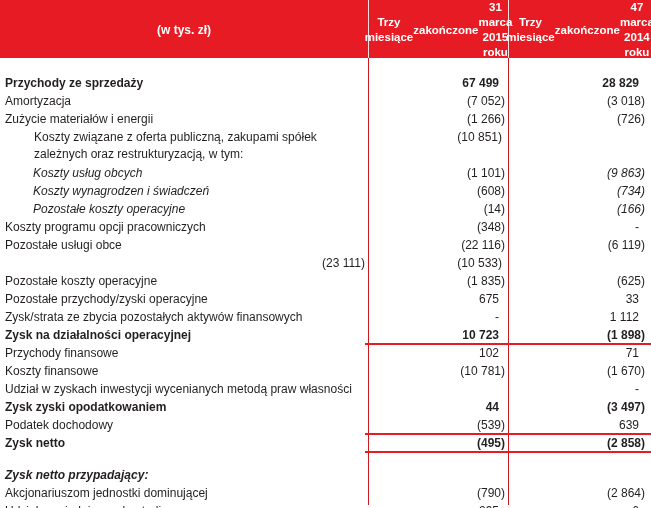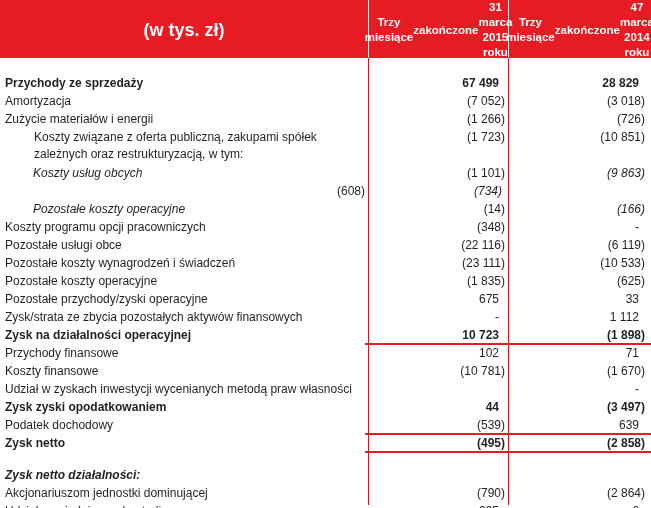--- a/index.html
+++ b/index.html
@@ -16,21 +16,21 @@
   .thead {
     display:grid;
     grid-template-columns:368px 140px 143px;
     height:58px;
     background:var(--red,#e61b23);
     color:#fff;
     font-weight:bold;
   }
   .unit-cell {
     display:flex; align-items:center; justify-content:center;
-    font-size:18px;
+    font-size:12px;
   }
   .colhead {
     display:flex; flex-direction:row;
     align-items:center; justify-content:center;
     text-align:center;
     font-size:11.5px; line-height:15px;
     border-left:1px solid rgba(255,255,255,.85);
   }
   
   .tbody { padding-top:16px; position:relative; }
@@ -118,37 +118,35 @@
         <div class="cell label">Zużycie materiałów i energii</div>
         <div class="cell val v1">
           <span>(1 266)</span>
         </div>
         <div class="cell val v2">
           <span>(726)</span>
         </div>
       </div>
       <div class="row two">
         <div class="cell label">Koszty  związane z oferta publiczną, zakupami spółek zależnych oraz restrukturyzacją, w tym:</div>
-        <div class="cell val v1">
-          <span>(1 723)</span>
-        </div>
         <div class="cell val v2">
           <span>(10 851)</span>
         </div>
       </div>
       <div class="row">
         <div class="cell label ind i">Koszty usług obcych</div>
         <div class="cell val v1">
           <span>(1 101)</span>
         </div>
         <div class="cell val v2">
           <span class="ital14">(9 863)</span>
         </div>
       </div>
       <div class="row">
+        <div class="cell label ind i">Koszty wynagrodzen i świadczeń</div>
         <div class="cell val v1">
           <span>(608)</span>
         </div>
         <div class="cell val v2">
           <span class="ital14">(734)</span>
         </div>
       </div>
       <div class="row">
         <div class="cell label ind i">Pozostałe koszty operacyjne</div>
         <div class="cell val v1">
@@ -170,21 +168,20 @@
       <div class="row">
         <div class="cell label">Pozostałe usługi obce</div>
         <div class="cell val v1">
           <span>(22 116)</span>
         </div>
         <div class="cell val v2">
           <span>(6 119)</span>
         </div>
       </div>
       <div class="row">
-        <div class="cell label">Pozostałe koszty wynagrodzeń i świadczeń</div>
         <div class="cell val v1">
           <span>(23 111)</span>
         </div>
         <div class="cell val v2">
           <span>(10 533)</span>
         </div>
       </div>
       <div class="row">
         <div class="cell label">Pozostałe koszty operacyjne</div>
         <div class="cell val v1">
@@ -267,21 +264,21 @@
       <div class="row rule-below b">
         <div class="cell label">Zysk netto</div>
         <div class="cell val v1">
           <span>(495)</span>
         </div>
         <div class="cell val v2">
           <span>(2 858)</span>
         </div>
       </div>
       <div class="row spacer b">
-        <div class="cell label i">Zysk netto działalności:</div>
+        <div class="cell label i">Zysk netto przypadający:</div>
         <div class="cell val v1"></div>
         <div class="cell val v2"></div>
       </div>
       <div class="row">
         <div class="cell label">Akcjonariuszom jednostki dominującej</div>
         <div class="cell val v1">
           <span>(790)</span>
         </div>
         <div class="cell val v2">
           <span>(2 864)</span>

